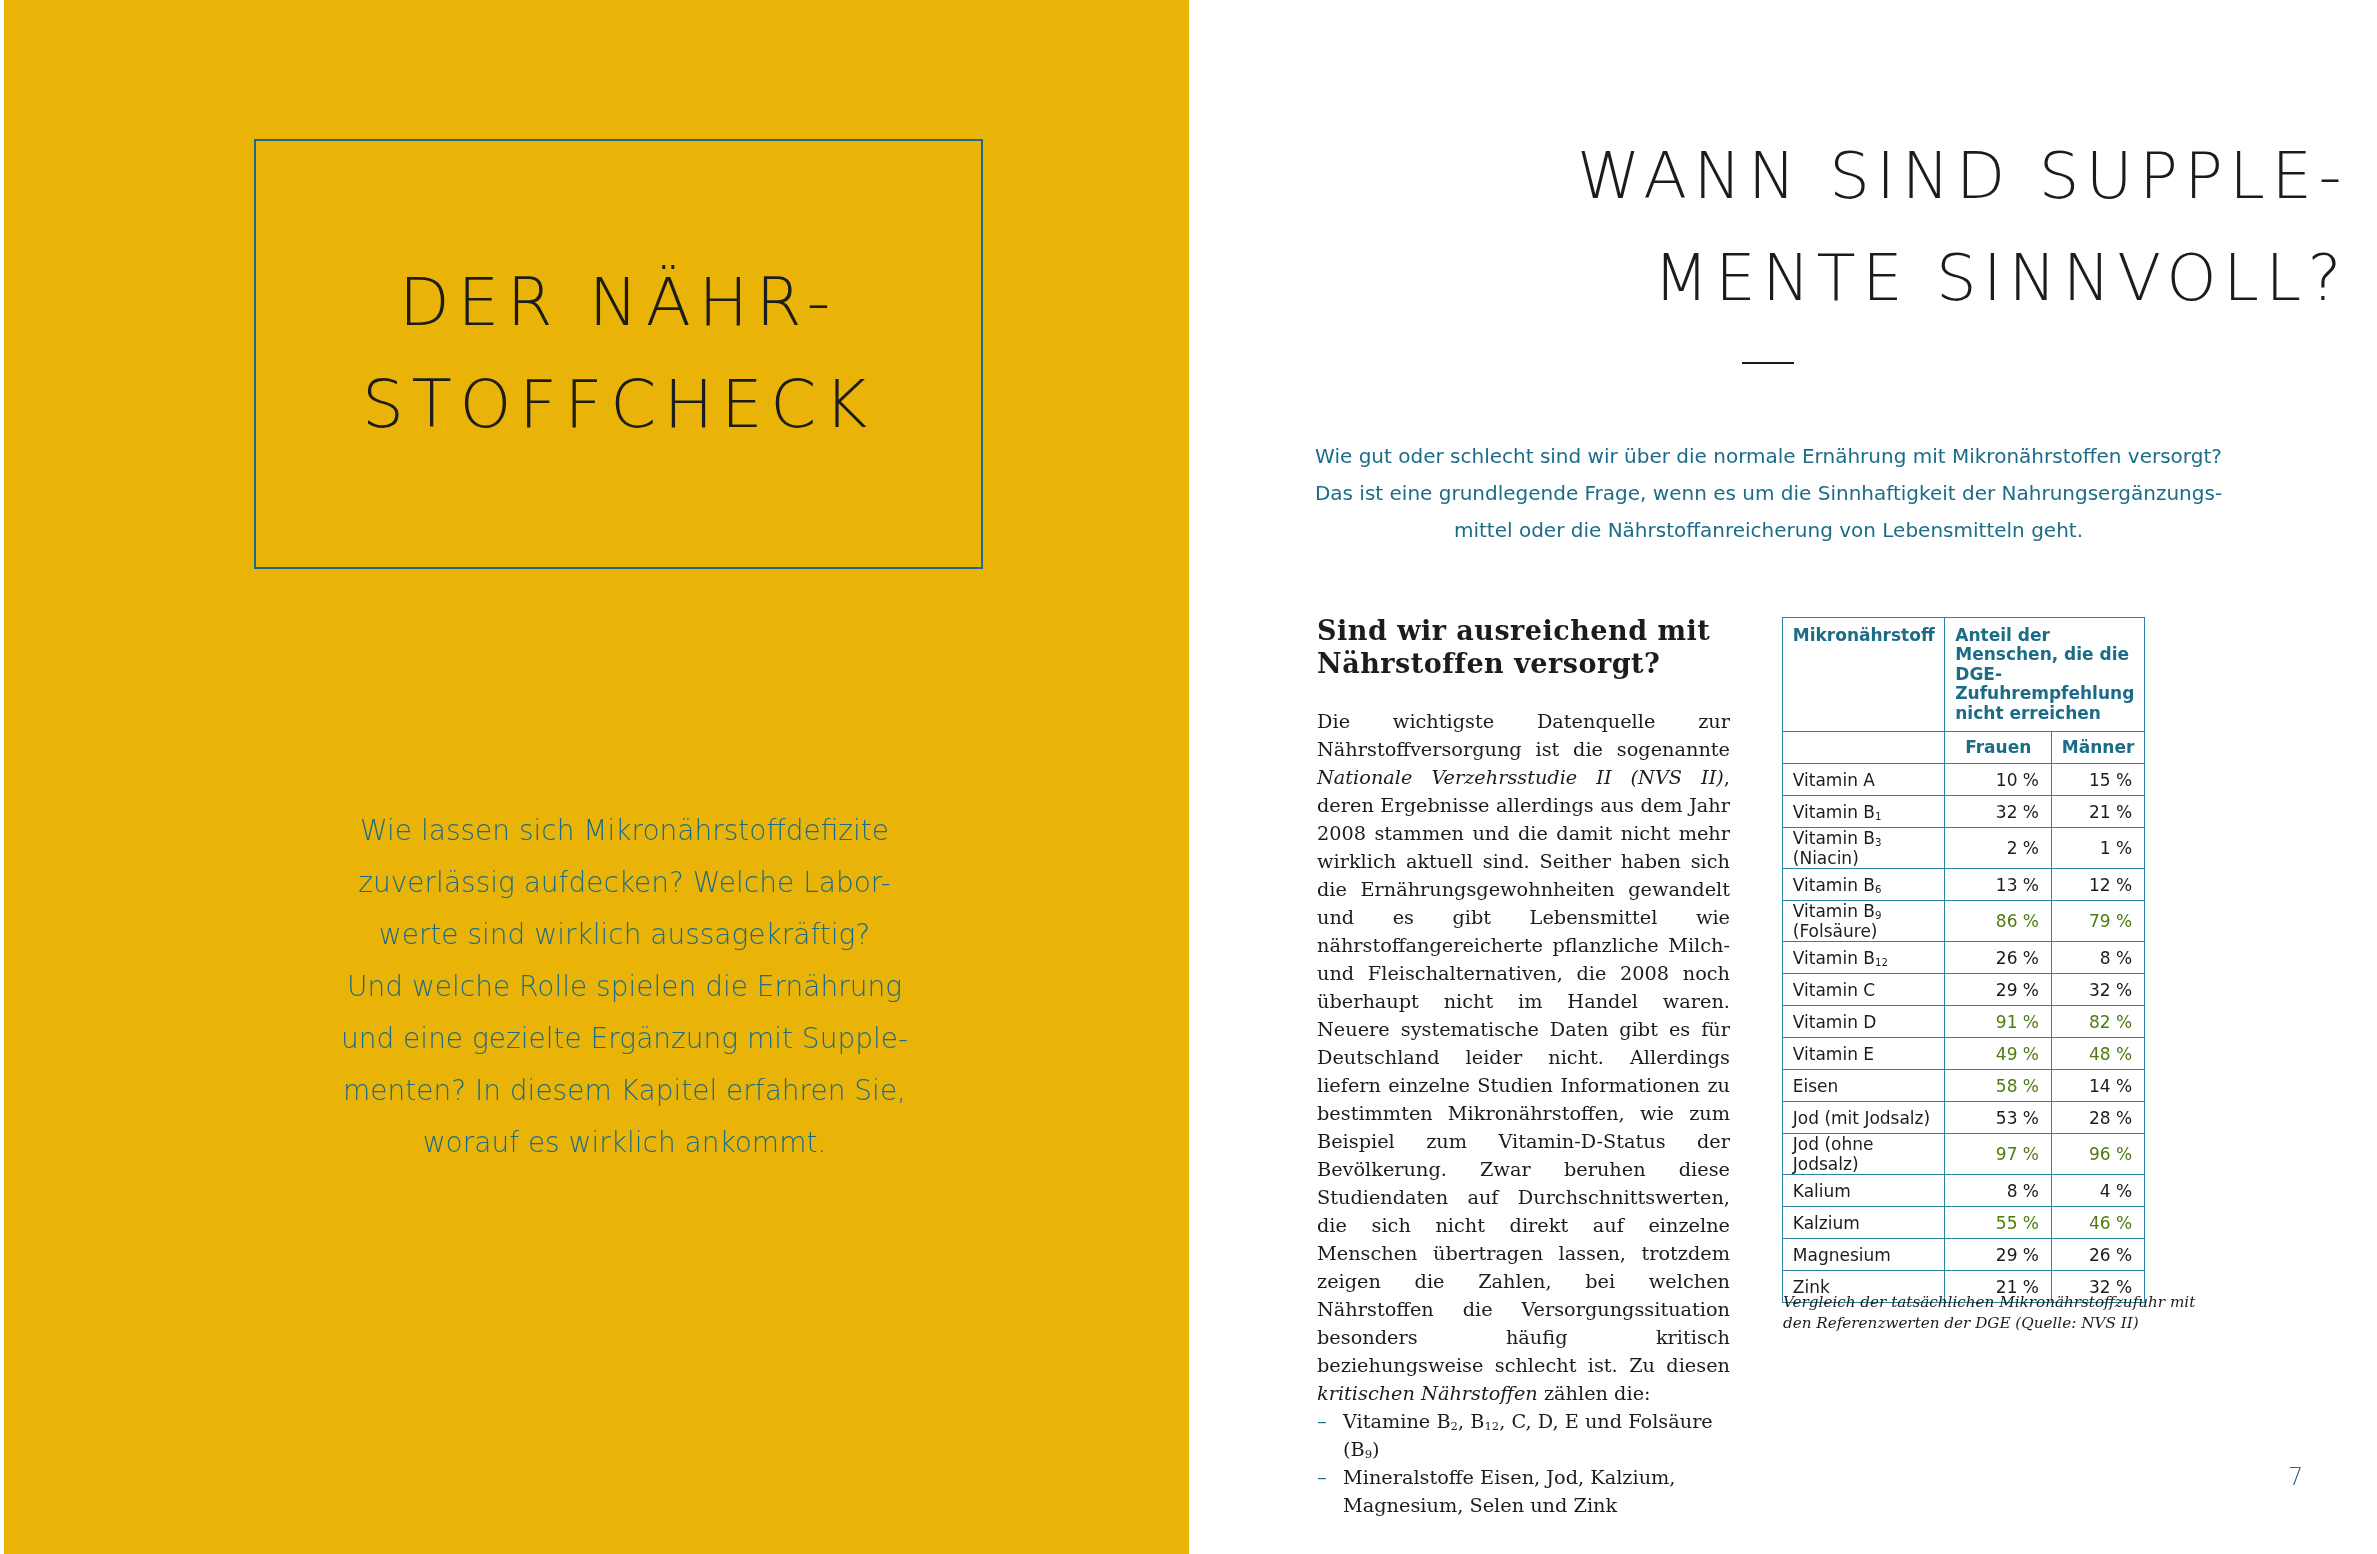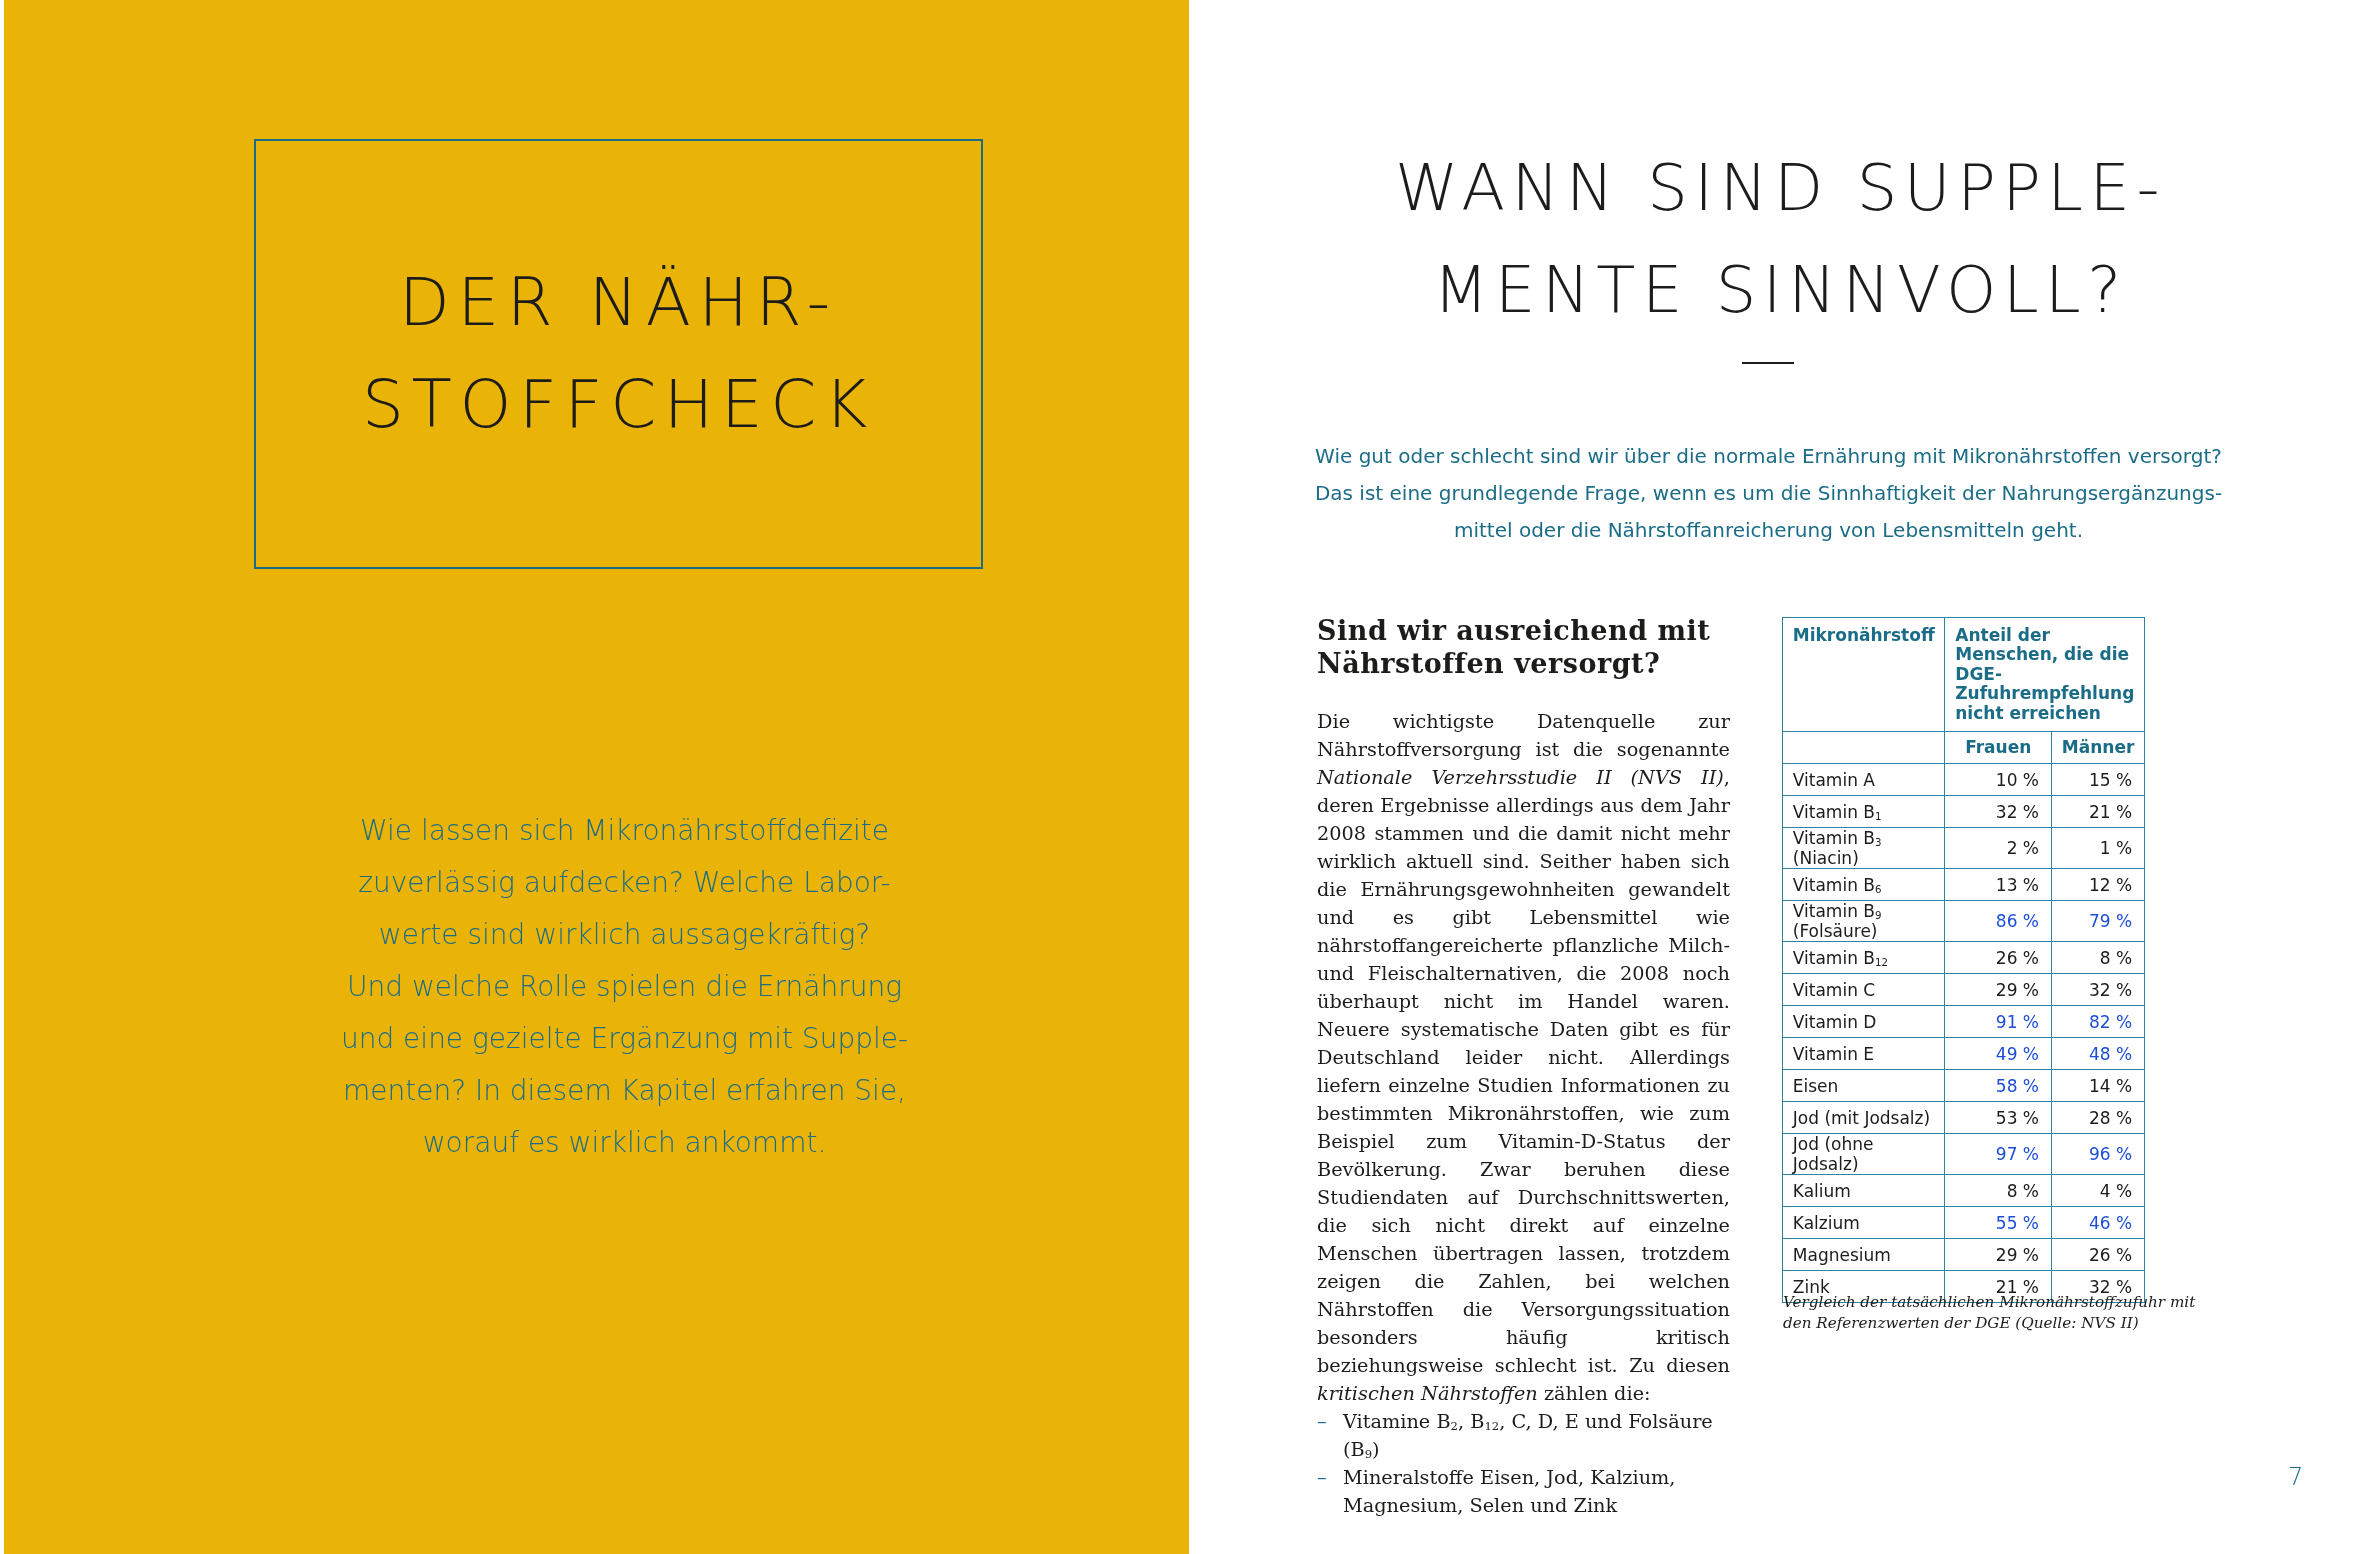--- a/index.html
+++ b/index.html
@@ -5,40 +5,40 @@
   html, body { margin:0; padding:0; }
   body { width:2377px; height:1555px; position:relative; overflow:hidden; background:#ffffff; font-family:"Liberation Sans", sans-serif; }
   .page-left { position:absolute; left:4px; top:0; width:1189px; height:1555px; background:#eab308; }
   .page-right { position:absolute; left:1189px; top:0; width:1189px; height:1555px; background:#ffffff; }
 
   .title-box { position:absolute; left:250px; top:139px; width:729px; height:430px; border:2.7px solid #1b6c87; box-sizing:border-box; display:flex; align-items:center; justify-content:center; }
   .title-box h1 { margin:0; font-family:"DejaVu Sans", sans-serif; font-weight:200; font-size:66px; letter-spacing:7.6px; line-height:102px; color:#1c1c1a; text-align:center; }
 
   .left-intro { position:absolute; left:305px; top:805px; width:631px; text-align:center; font-family:"DejaVu Sans", sans-serif; font-weight:300; font-size:28px; line-height:52px; color:#1b6c87; }
 
-  .right-title { position:absolute; left:1189px; top:125px; width:1159px; text-align:center; font-family:"DejaVu Sans", sans-serif; font-weight:200; font-size:64px; letter-spacing:6.5px; line-height:102px; color:#1c1c1a; margin:12px; }
+  .right-title { position:absolute; left:1189px; top:125px; width:1159px; text-align:right; font-family:"DejaVu Sans", sans-serif; font-weight:200; font-size:64px; letter-spacing:6.5px; line-height:102px; color:#1c1c1a; margin:0; }
   .title-rule { position:absolute; left:1742px; top:362px; width:52px; height:2.2px; background:#1c1c1a; }
 
   .right-intro { position:absolute; left:1306px; top:438px; width:925px; text-align:center; font-family:"DejaVu Sans", sans-serif; font-size:20px; line-height:37px; color:#1b6c87; }
 
   .section { position:absolute; left:1317px; top:614px; width:413px; font-family:"DejaVu Serif", serif; color:#1c1c1a; }
   .section h2 { margin:0 0 28px 0; font-size:27px; line-height:33px; font-weight:bold; letter-spacing:0.5px; }
   .section p { margin:0; font-size:19.3px; line-height:28px; text-align:justify; }
   .section ul { list-style:none; margin:0; padding:0; }
   .section li { position:relative; padding-left:26px; font-size:19.3px; line-height:28px; }
   .section li .dash { position:absolute; left:0; top:0; color:#1b6c87; }
   sub { font-size:60%; vertical-align:-0.2em; line-height:0; }
 
   .table-wrap { position:absolute; left:1782px; top:617px; width:438px; }
   table { border-collapse:collapse; width:360px; font-family:"DejaVu Sans", sans-serif; font-size:17px; color:#1c1c1a; }
   td, th { border:1.6px solid #2a85a3; padding:0 9.8px; height:31px; }
   th { color:#1b6c87; font-weight:bold; text-align:left; vertical-align:top; font-size:17px; line-height:19.6px; padding-top:7.6px; padding-bottom:7.6px; }
   .sub-h th { text-align:center; vertical-align:middle; padding-top:0; padding-bottom:0; }
   td.num { text-align:right; padding-right:12px; }
-  td.hl { color:#1d4ed8;margin-top:21px; }
+  td.hl { color:#4d7c0f;margin-top:21px; }
   .col1 { width:180px; }
   .col2 { width:119px; }
   .caption { position:absolute; left:1783px; top:1292px; width:441px; font-family:"DejaVu Serif", serif; font-style:italic; font-size:15.2px; line-height:20.7px; color:#1c1c1a; }
 
   .page-number { position:absolute; left:2288px; top:1463px; font-family:"DejaVu Sans", sans-serif; font-weight:300; font-size:24px; color:#1b6c87; }
 </style>
 </head>
 <body>
 
 <div class="page-left">

